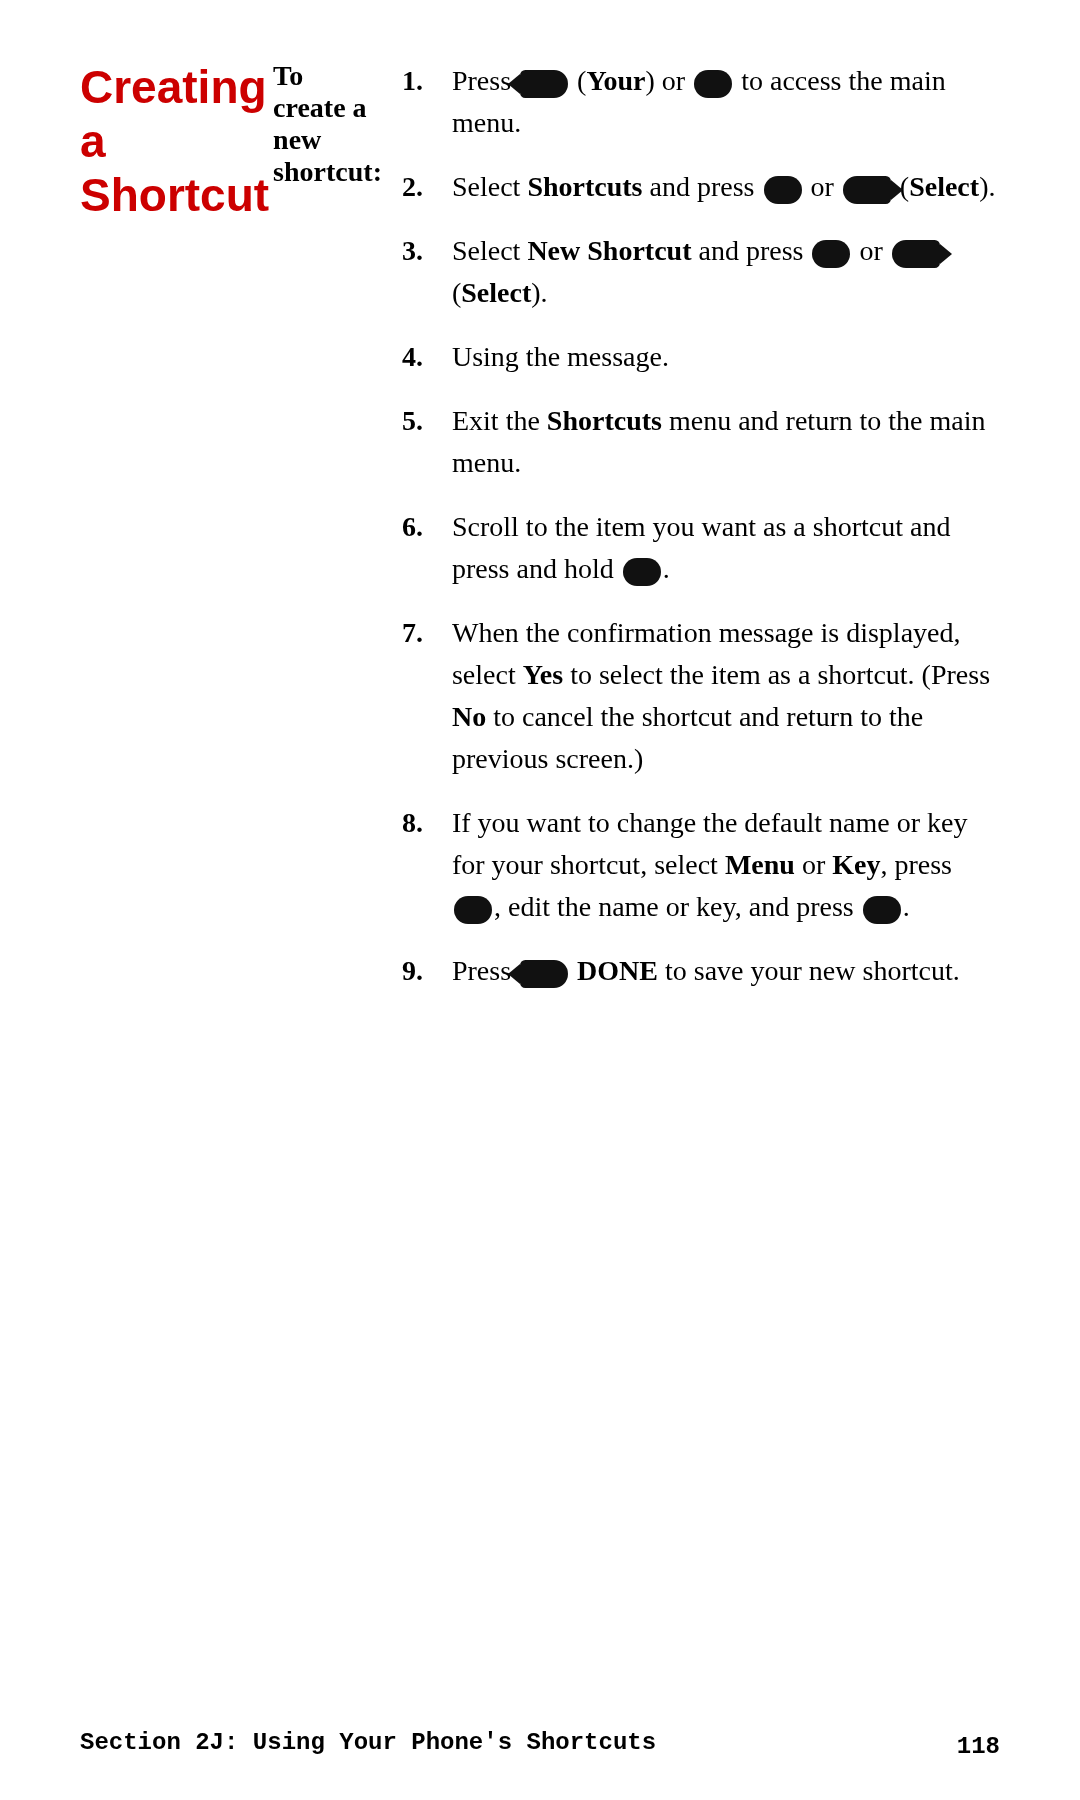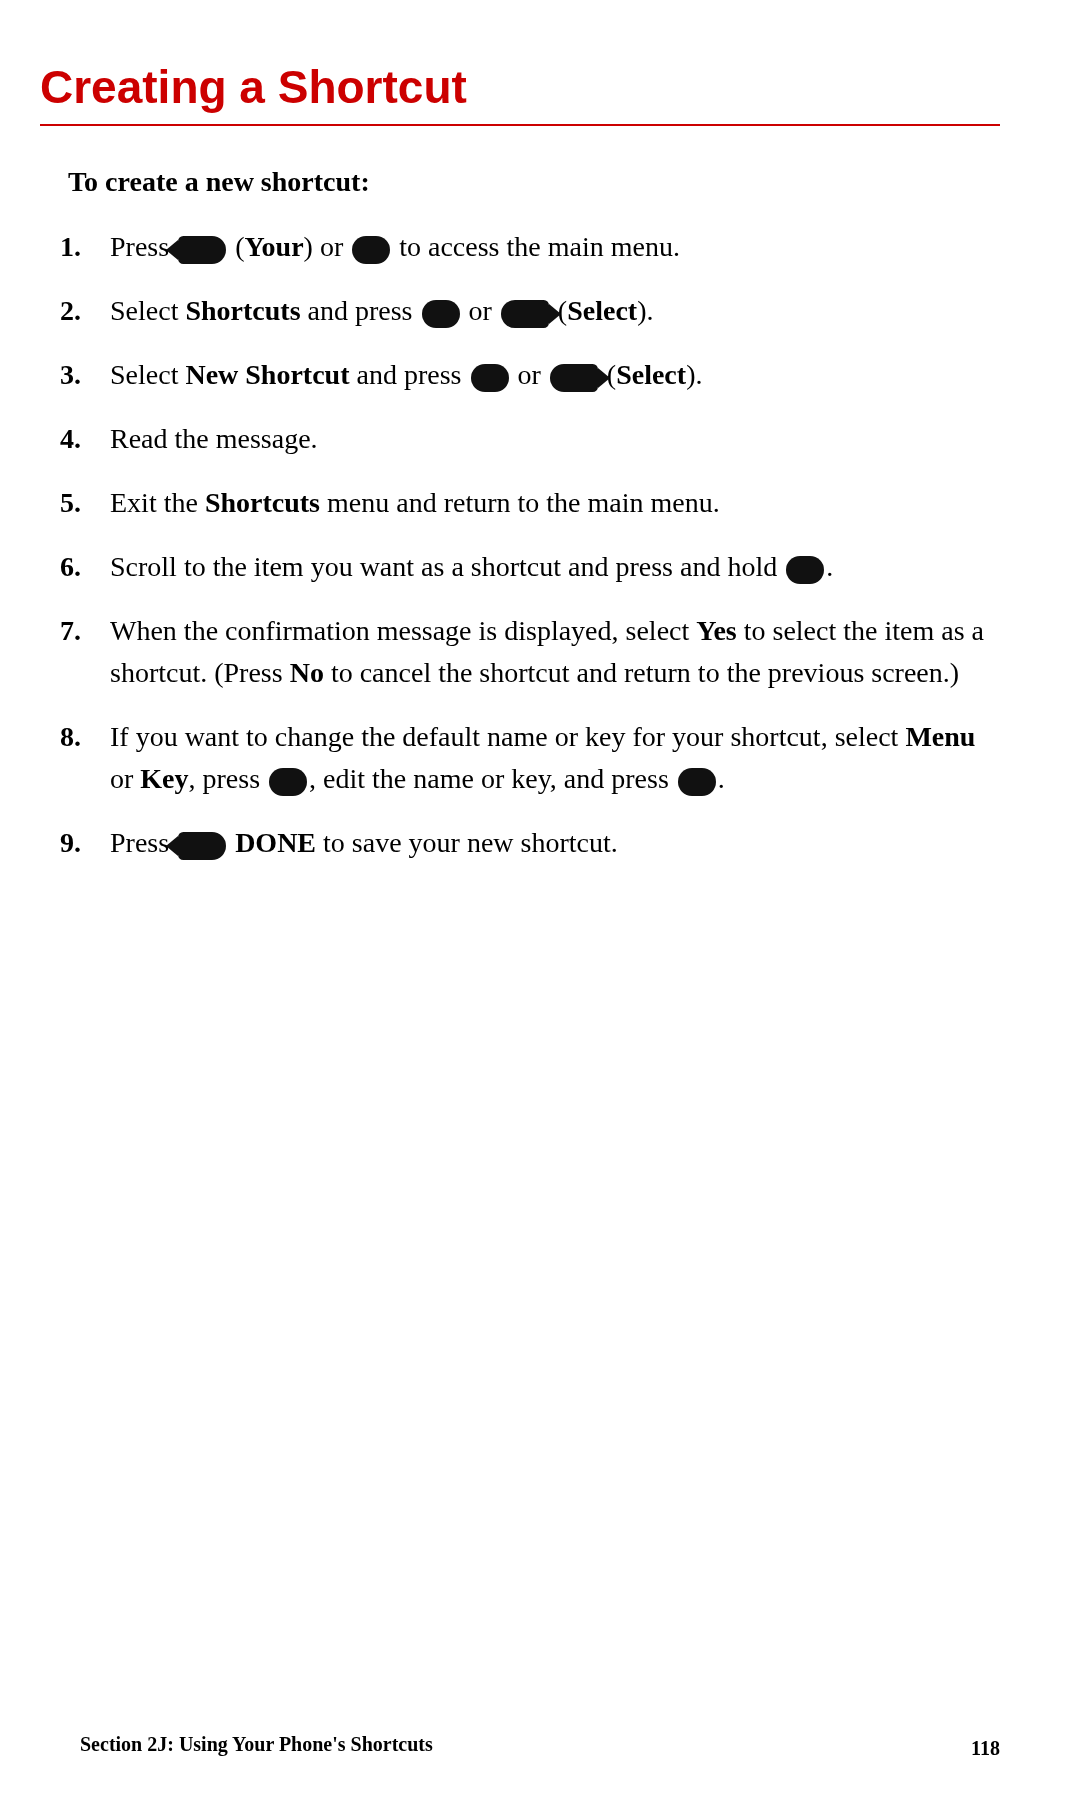--- a/index.html
+++ b/index.html
@@ -12,45 +12,45 @@
       width: 1080px;
       min-height: 1800px;
       background: #ffffff;
       font-family: Georgia, 'Times New Roman', Times, serif;
       font-size: 28px;
       color: #000000;
       position: relative;
     }
 
     .page-container {
-      padding: 60px 80px 60px 40px;
+      padding: 60px 80px 60px 80px;
       min-height: 1800px;
       display: flex;
-      flex-direction: column;
+      flex-direction: row;
     }
 
     .page-title {
       color: #cc0000;
       font-size: 46px;
       font-weight: bold;
       font-family: Arial, Helvetica, sans-serif;
       margin-bottom: 10px;
     }
 
     .title-divider {
       border: none;
       border-top: 2px solid #cc0000;
       margin-bottom: 40px;
     }
 
     .intro-text {
       font-weight: bold;
       font-size: 28px;
       margin-bottom: 28px;
-      margin-left: 28px;
+      margin-left: 4px;
     }
 
     .steps-list {
       list-style: none;
       margin-left: 20px;
     }
 
     .steps-list li {
       display: flex;
       align-items: flex-start;
@@ -128,23 +128,23 @@
     }
 
     .footer {
       position: absolute;
       bottom: 40px;
       left: 80px;
       right: 80px;
       display: flex;
       justify-content: space-between;
       align-items: center;
-      font-size: 20px;
-      font-weight: bold;
-      font-family: Liberation Serif, serif;
+      font-size: 24px;
+      font-weight: bold;
+      font-family: Liberation Mono, monospace;
     }
 
     .footer-left {
       font-weight: bold;
     }
 
     .footer-right {
       font-weight: bold;
       margin-top: 8px;
     }
@@ -178,21 +178,21 @@
     <li>
       <span class="step-number">3.</span>
       <span class="step-content">
         Select <strong>New Shortcut</strong> and press <span class="btn-center"></span> or <span class="btn-right"></span> (<strong>Select</strong>).
       </span>
     </li>
 
     <li>
       <span class="step-number">4.</span>
       <span class="step-content">
-        Read the message.
+        Using the message.
       </span>
     </li>
 
     <li>
       <span class="step-number">5.</span>
       <span class="step-content">
         Exit the <strong>Shortcuts</strong> menu and return to the main menu.
       </span>
     </li>
 

